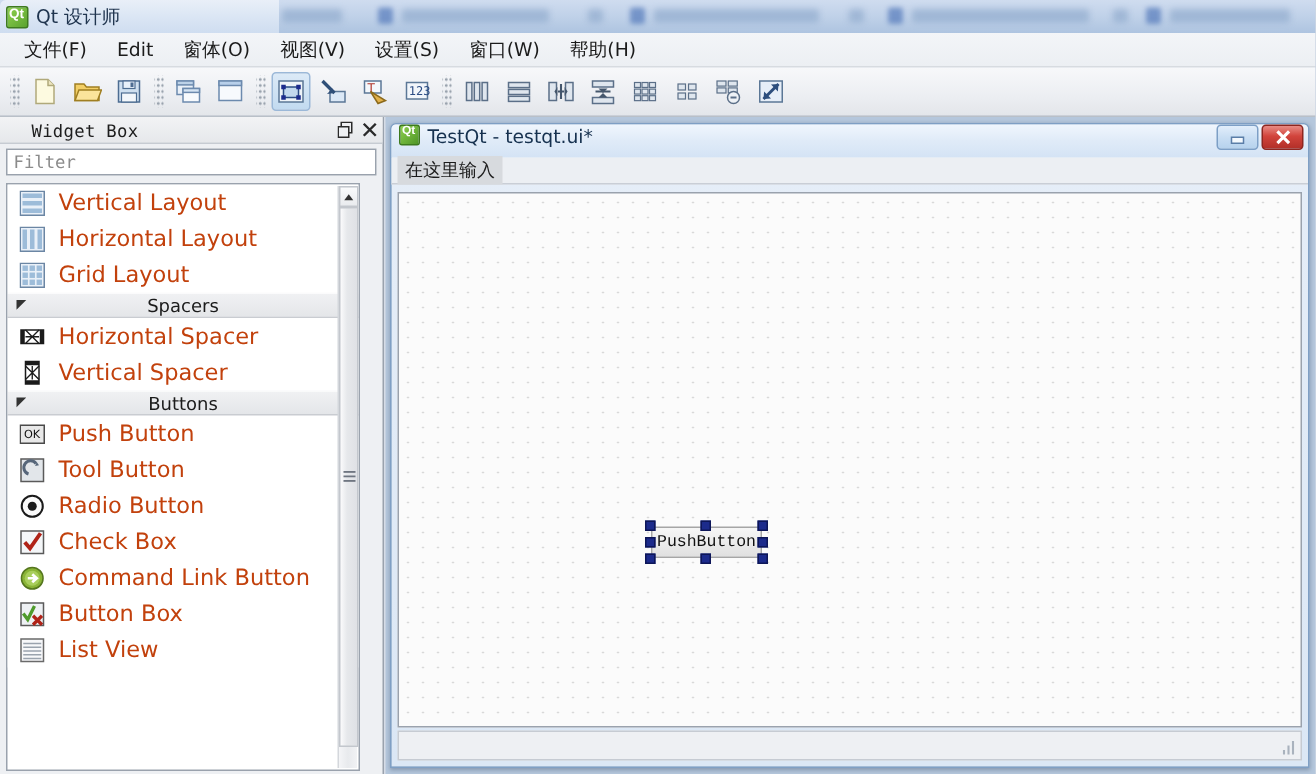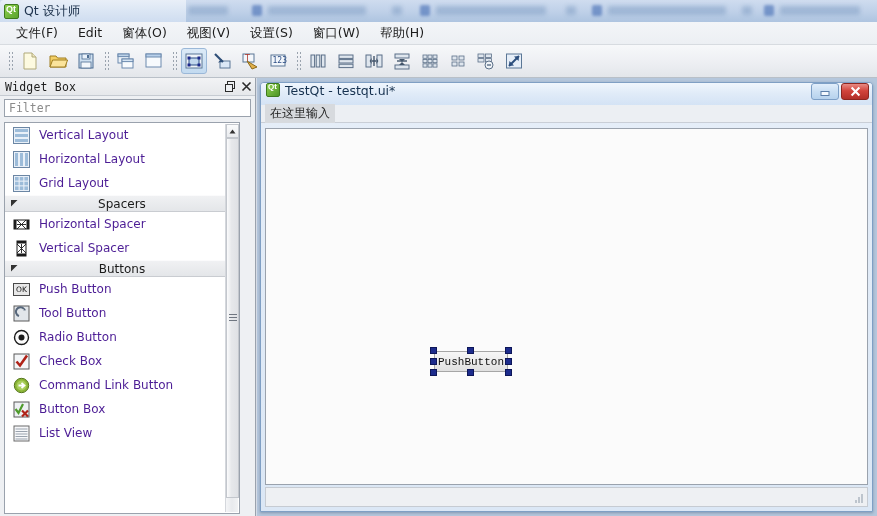--- a/index.html
+++ b/index.html
@@ -93,21 +93,21 @@
   .tb-btn svg { display: block; }
 
   
   .dock {
     position: absolute; left: 0; top: 78px; width: 256px; height: 438px;
     background: #eef0f3;
     border-right: 1px solid #9aa2ad;
   }
   .dock-title {
     height: 18px; display: flex; align-items: center;
-    padding: 0 2px 0 5px;
+    padding: 0 2px 0 21px;
     background: linear-gradient(to bottom,#f2f3f5 0%,#e6e8eb 100%);
     border-bottom: 1px solid #c6cbd2;
   }
   .dock-title-text {
     flex: 1; font-family: "DejaVu Sans Mono", monospace;
     font-size: 11.5px; color: #1d1d1d; letter-spacing: 0.2px;
   }
   .dock-btn {
     width: 14px; height: 14px; margin-left: 2px;
     display: flex; align-items: center; justify-content: center;
@@ -143,21 +143,21 @@
   }
   .witem {
     height: 24px; display: flex; align-items: center; padding-left: 6px;
     background: #fff;
   }
   .witem-icon {
     width: 20px; height: 20px; margin-right: 8px; flex: none;
     display: flex; align-items: center; justify-content: center;
   }
   .witem-label {
-    font-size: 12px; color: #4c1d95;
+    font-size: 15px; color: #c2410c;
     font-family: "DejaVu Sans", sans-serif;
   }
 
   
   .dock-scroll {
     position: absolute; right: 1px; top: 1px; width: 13px; bottom: 1px;
     background: linear-gradient(to right,#f4f5f7 0%,#e8eaed 50%,#f1f2f4 100%);
     border-left: 1px solid #d4d7dc;
   }
   .dock-scroll-up {

